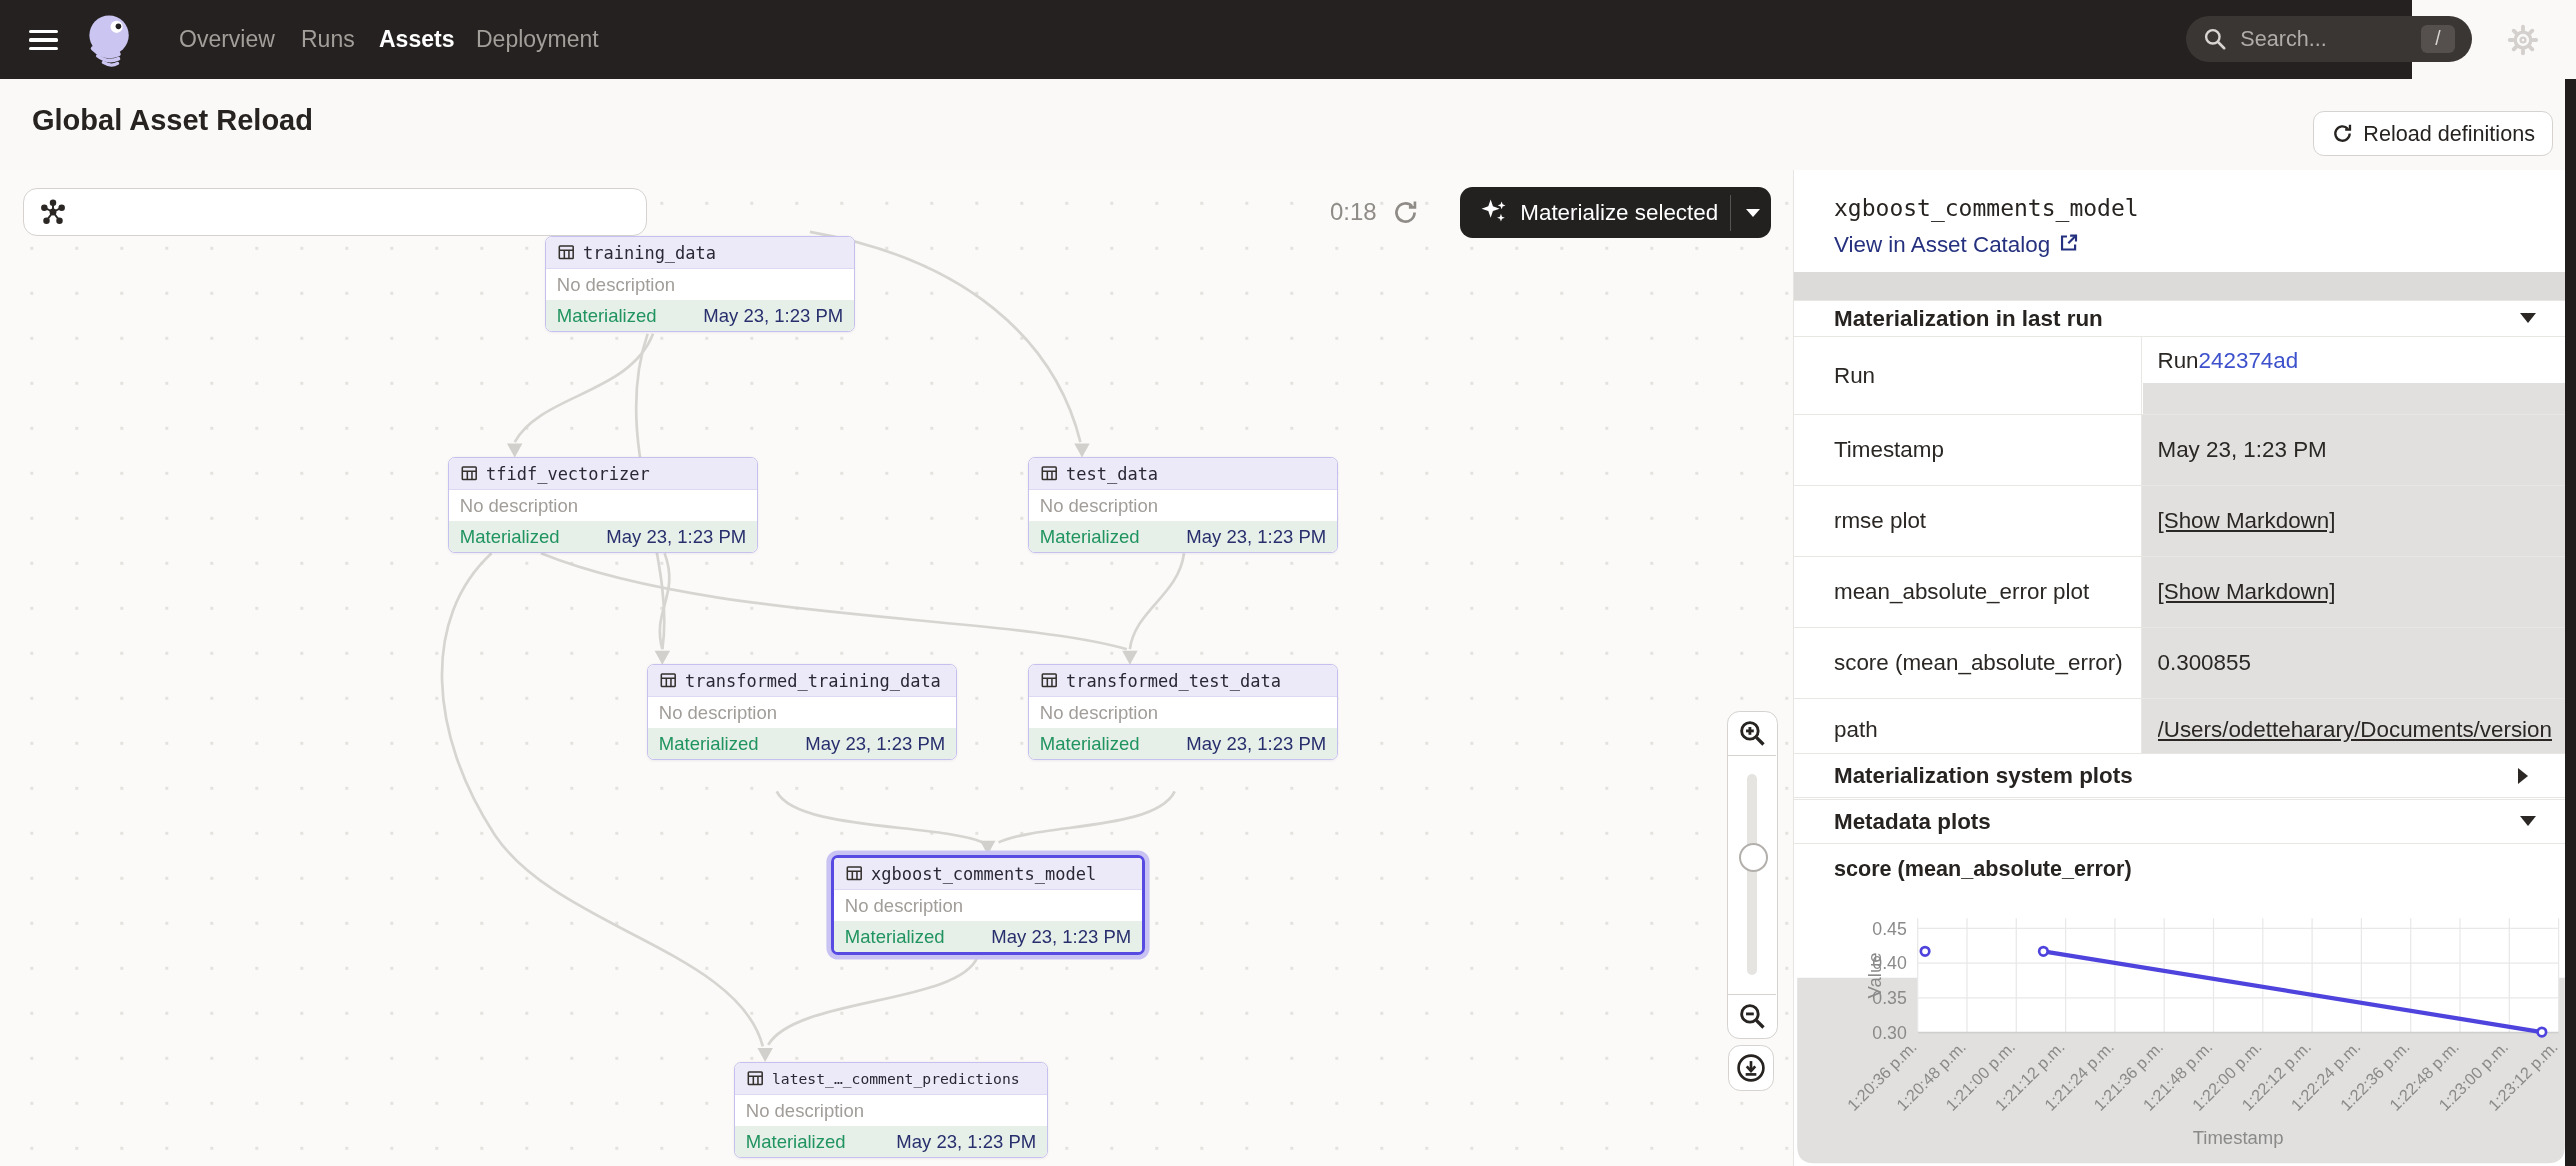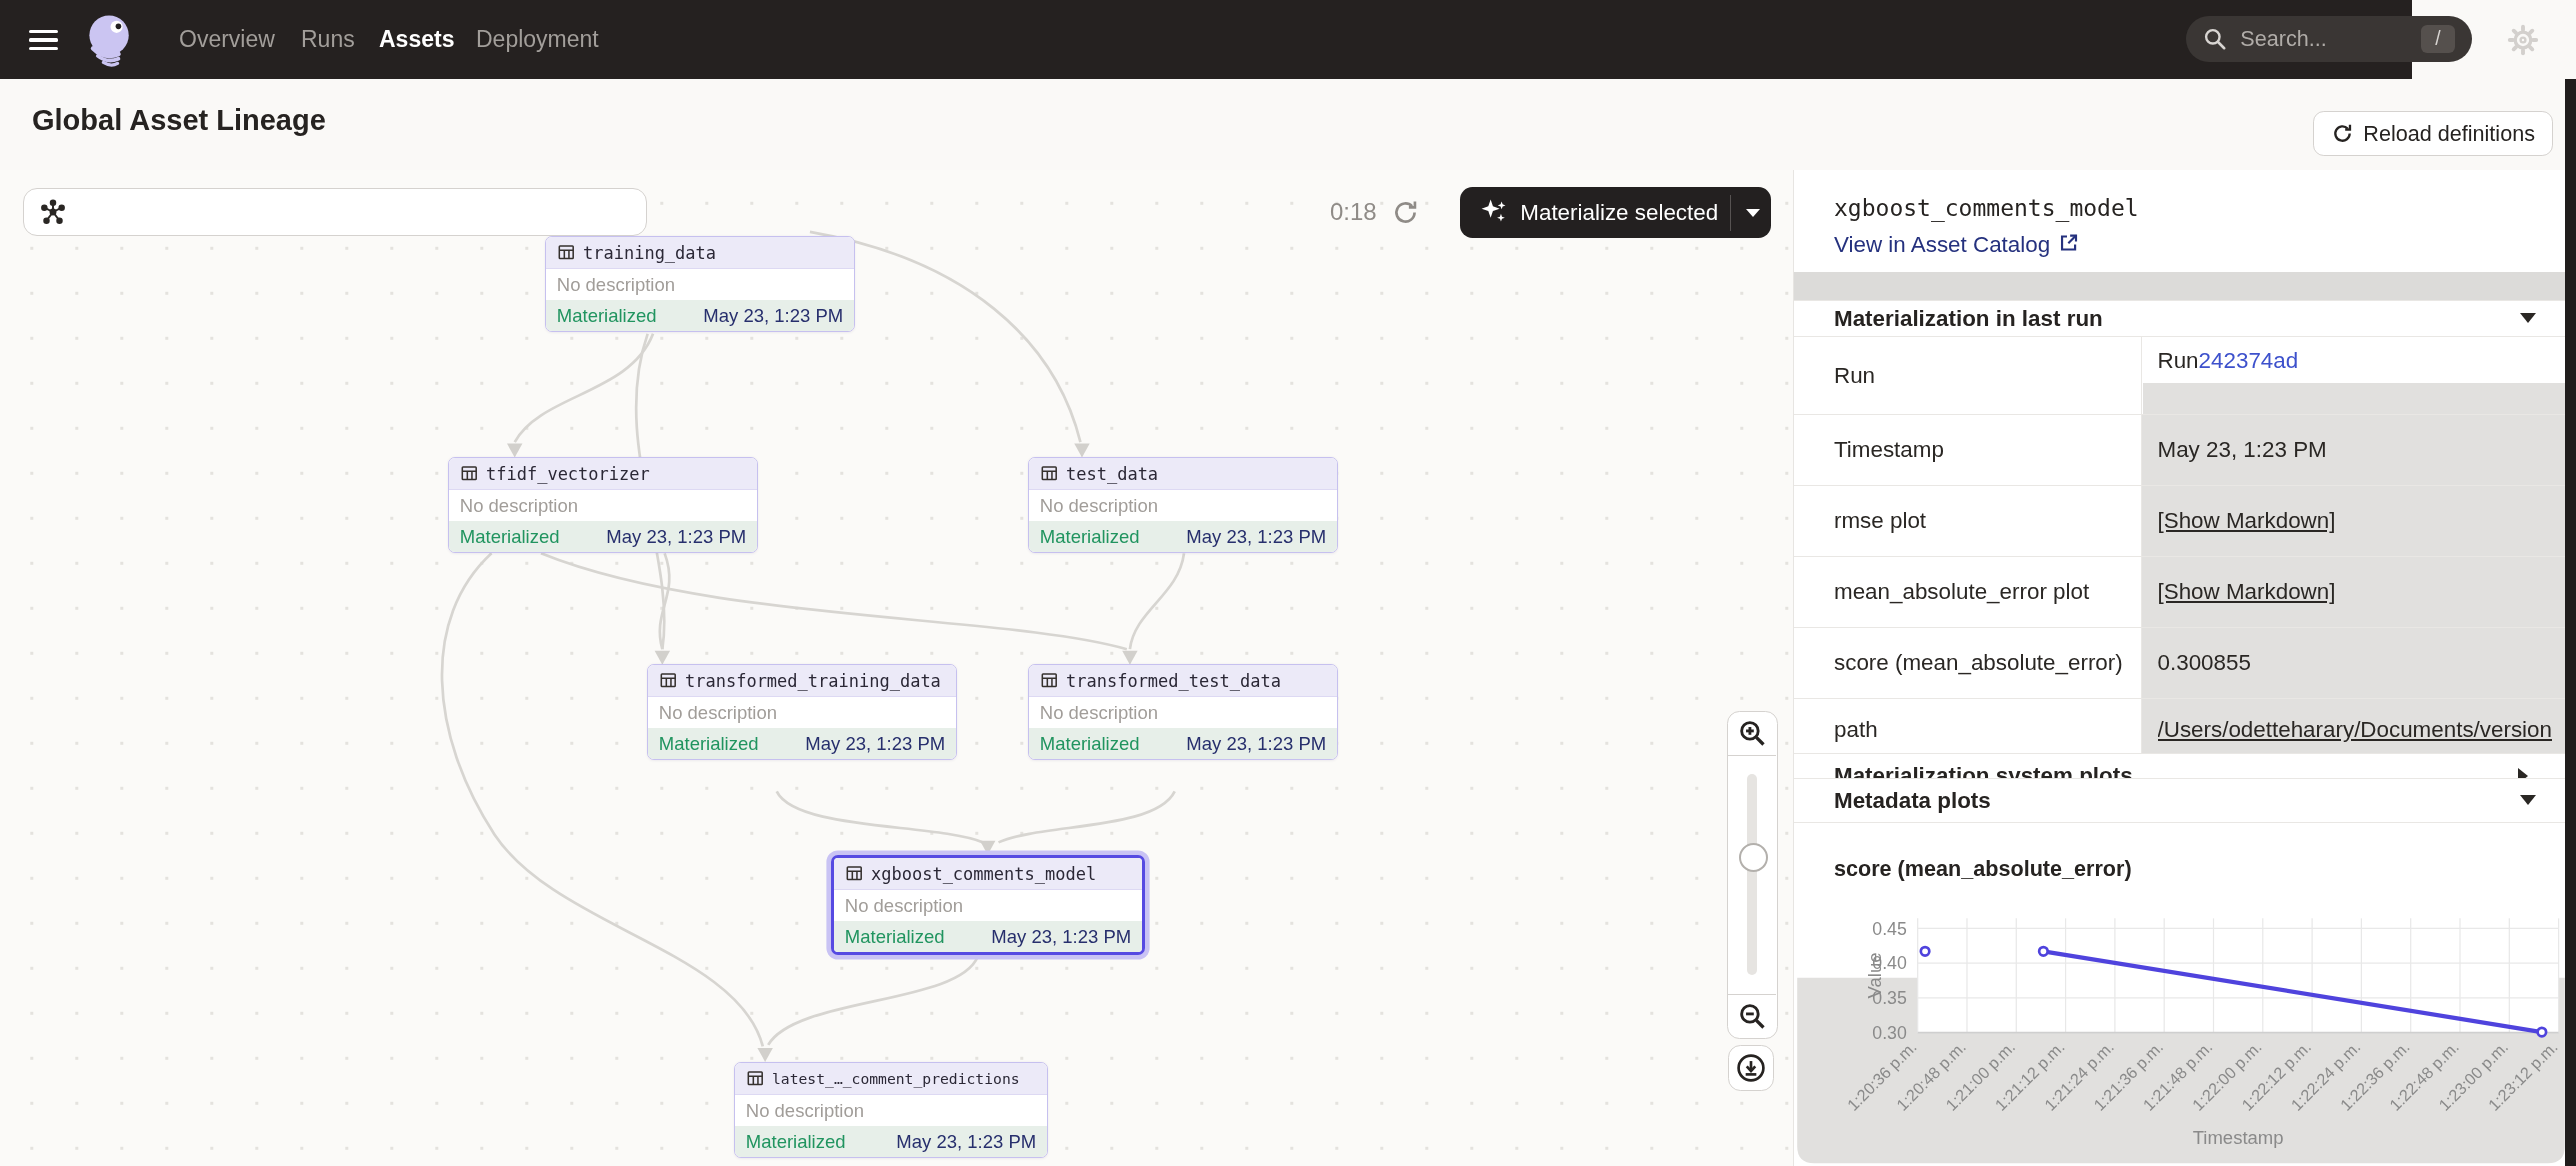--- a/index.html
+++ b/index.html
@@ -155,21 +155,21 @@
           <line x1="5.8" y1="5.8" x2="7.3" y2="7.3"></line>
             <line x1="16.7" y1="16.7" x2="18.2" y2="18.2"></line>
           <line x1="5.8" y1="18.2" x2="7.3" y2="16.7"></line>
             <line x1="16.7" y1="7.3" x2="18.2" y2="5.8"></line>
         </g>
       </svg>
     </span>
   </div>
 
   <div id="pageheader">
-    <span id="page-title">Global Asset Lineage</span>
+    <span id="page-title">Global Asset Reload</span>
     <div id="reload-btn">
       <span>
         <svg width="23" height="23" viewBox="0 0 24 24">
             <path d="M19.5 12a7.5 7.5 0 1 1-2.1-5.2" fill="none" stroke="#262321" stroke-width="2.4"></path>
             <path d="M19.8 2.8v5h-5" fill="none" stroke="#262321" stroke-width="2.4"></path>
           </svg>
       </span>
       <span>Reload definitions</span>
     </div>
   </div>
@@ -452,21 +452,21 @@
           <div class="tvalue">
               <span class="pathlink">/Users/odetteharary/Documents/version</span>
             </div>
         </div>
       </div>
 
       <div class="section" style="top:583px;height:45px;">
         <span class="stitle">Materialization system plots</span>
         <span class="caret-right"></span>
       </div>
-      <div class="section" style="top:608px;height:45px;">
+      <div class="section" style="top:629px;height:45px;">
         <span class="stitle">Metadata plots</span>
         <span class="caret-down"></span>
       </div>
 
       <span id="plot-label">score (mean_absolute_error)</span>
       <svg id="chart-svg" width="774" height="278" viewBox="0 0 1002 360">
           <path d="M4 115 L998 115 L998 333 Q998 355 976 355 L26 355 Q4 355 4 333 Z" fill="#e1e0de"></path>
           <rect x="160" y="34" width="830" height="152" fill="#ffffff"></rect>
           <line x1="160" y1="38" x2="160" y2="186" stroke="#e8e8e8" stroke-width="1.6"></line>
           <line x1="223.84615384615384" y1="38" x2="223.84615384615384" y2="186" stroke="#e8e8e8" stroke-width="1.6"></line>

